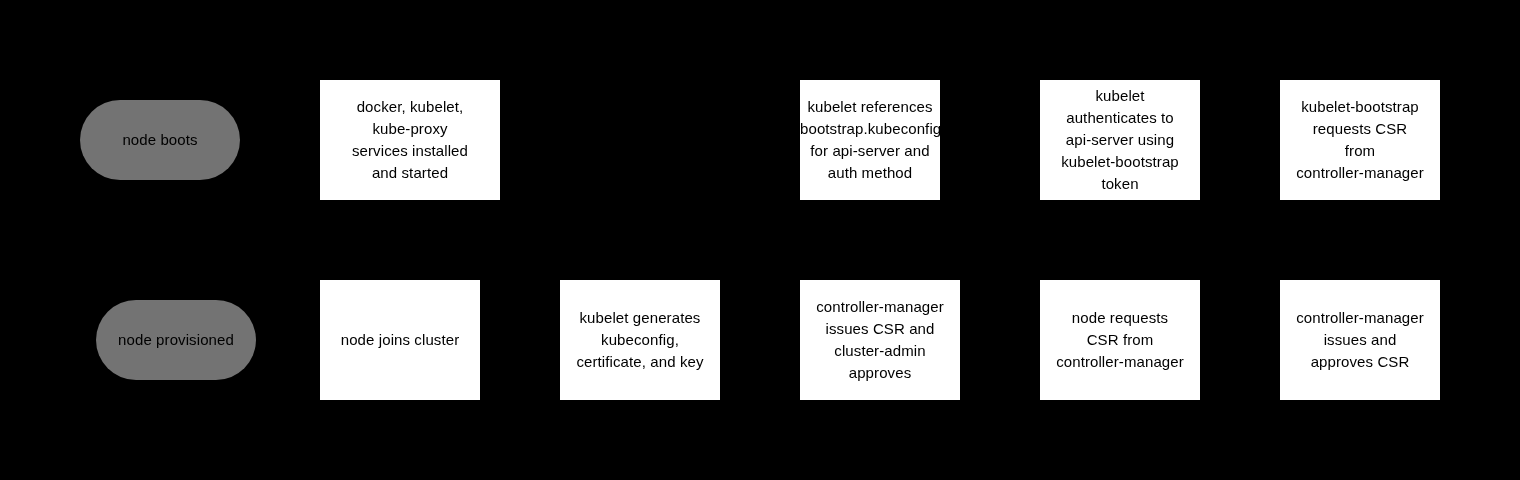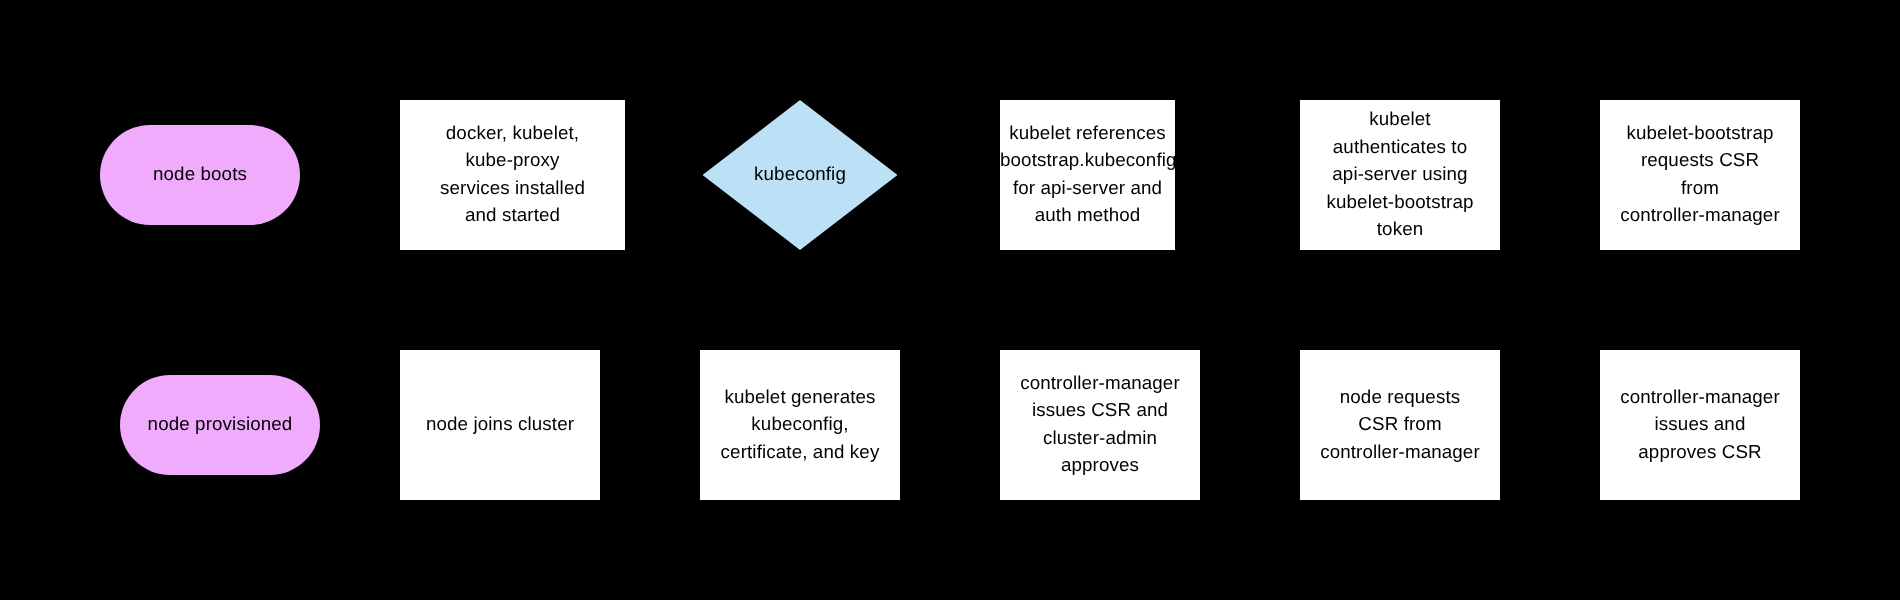--- a/index.html
+++ b/index.html
@@ -40,21 +40,21 @@
     display: block;
     width: 100%;
     white-space: pre-line;
   }
   
   .shape-rect {
     background: #FFFFFF;
   }
   
   .shape-pill {
-    background: #f0abfc;
+    background: #737373;
     border-radius: 40px;
   }
   
   .shape-diamond {
     background: transparent;
   }
   .shape-diamond .diamond-bg {
     position: absolute;
     left: 0;
     top: 0;
@@ -78,24 +78,20 @@
     <span class="label">node boots</span>
   </div>
 
   <div class="node shape-rect" style="left:320px; top:80px; width:180px; height:120px;">
     <span class="label">docker, kubelet,
 kube-proxy
 services installed
 and started</span>
   </div>
 
-  <div class="node shape-diamond" style="left:562px; top:80px; width:156px; height:120px;">
-    <span class="diamond-bg"></span>
-    <span class="label">kubeconfig</span>
-  </div>
 
   <div class="node shape-rect" style="left:800px; top:80px; width:140px; height:120px;">
     <span class="label">kubelet references
 bootstrap.kubeconfig
 for api-server and
 auth method</span>
   </div>
 
   <div class="node shape-rect" style="left:1040px; top:80px; width:160px; height:120px;">
     <span class="label">kubelet

